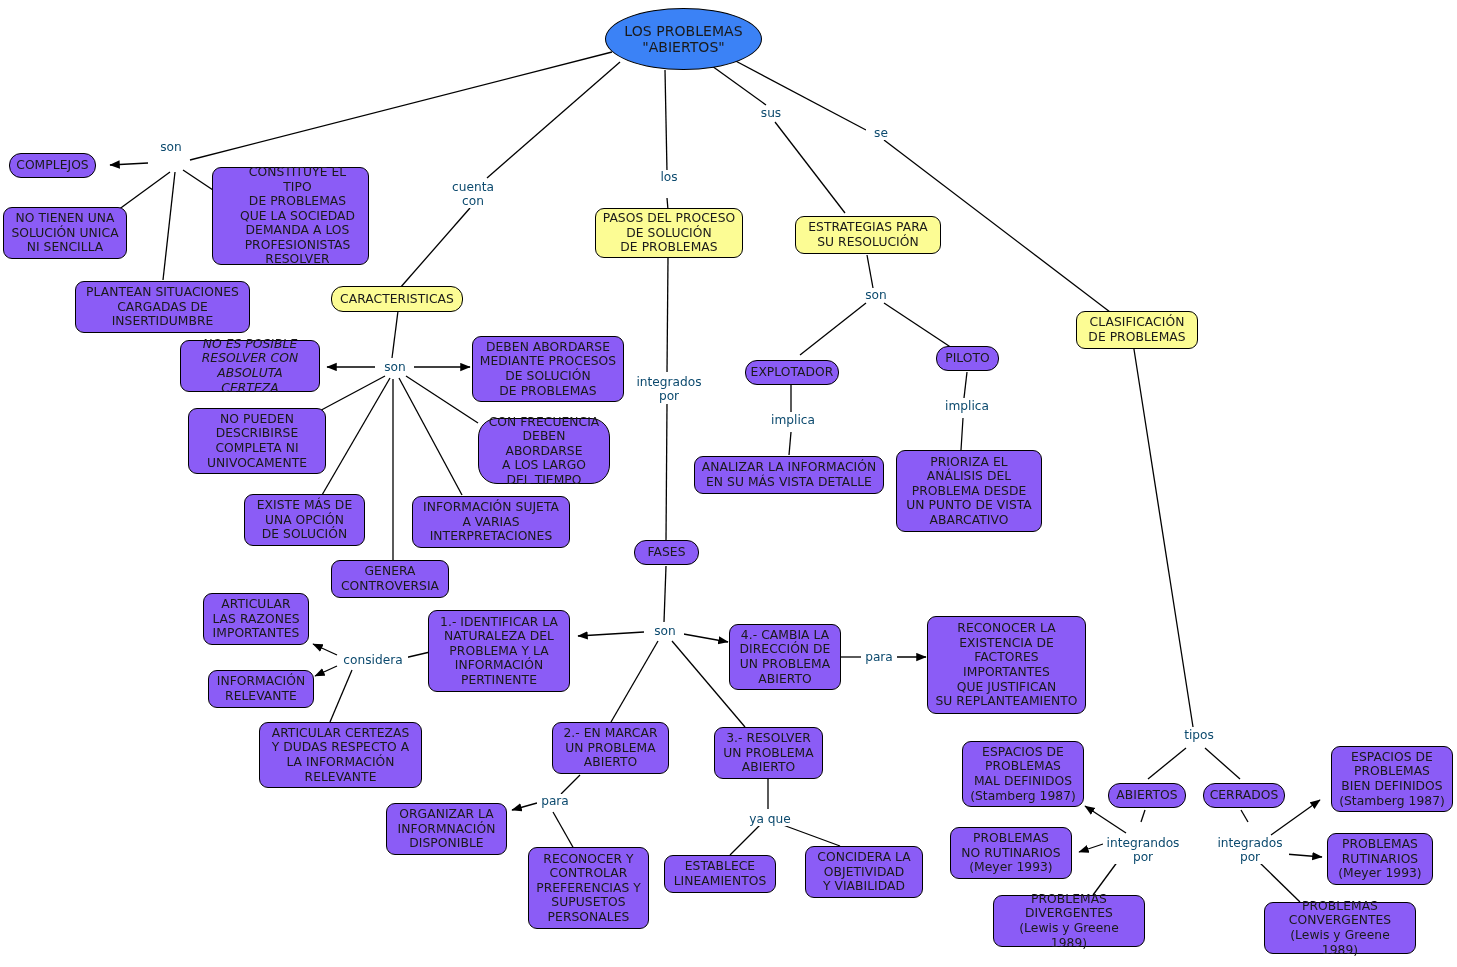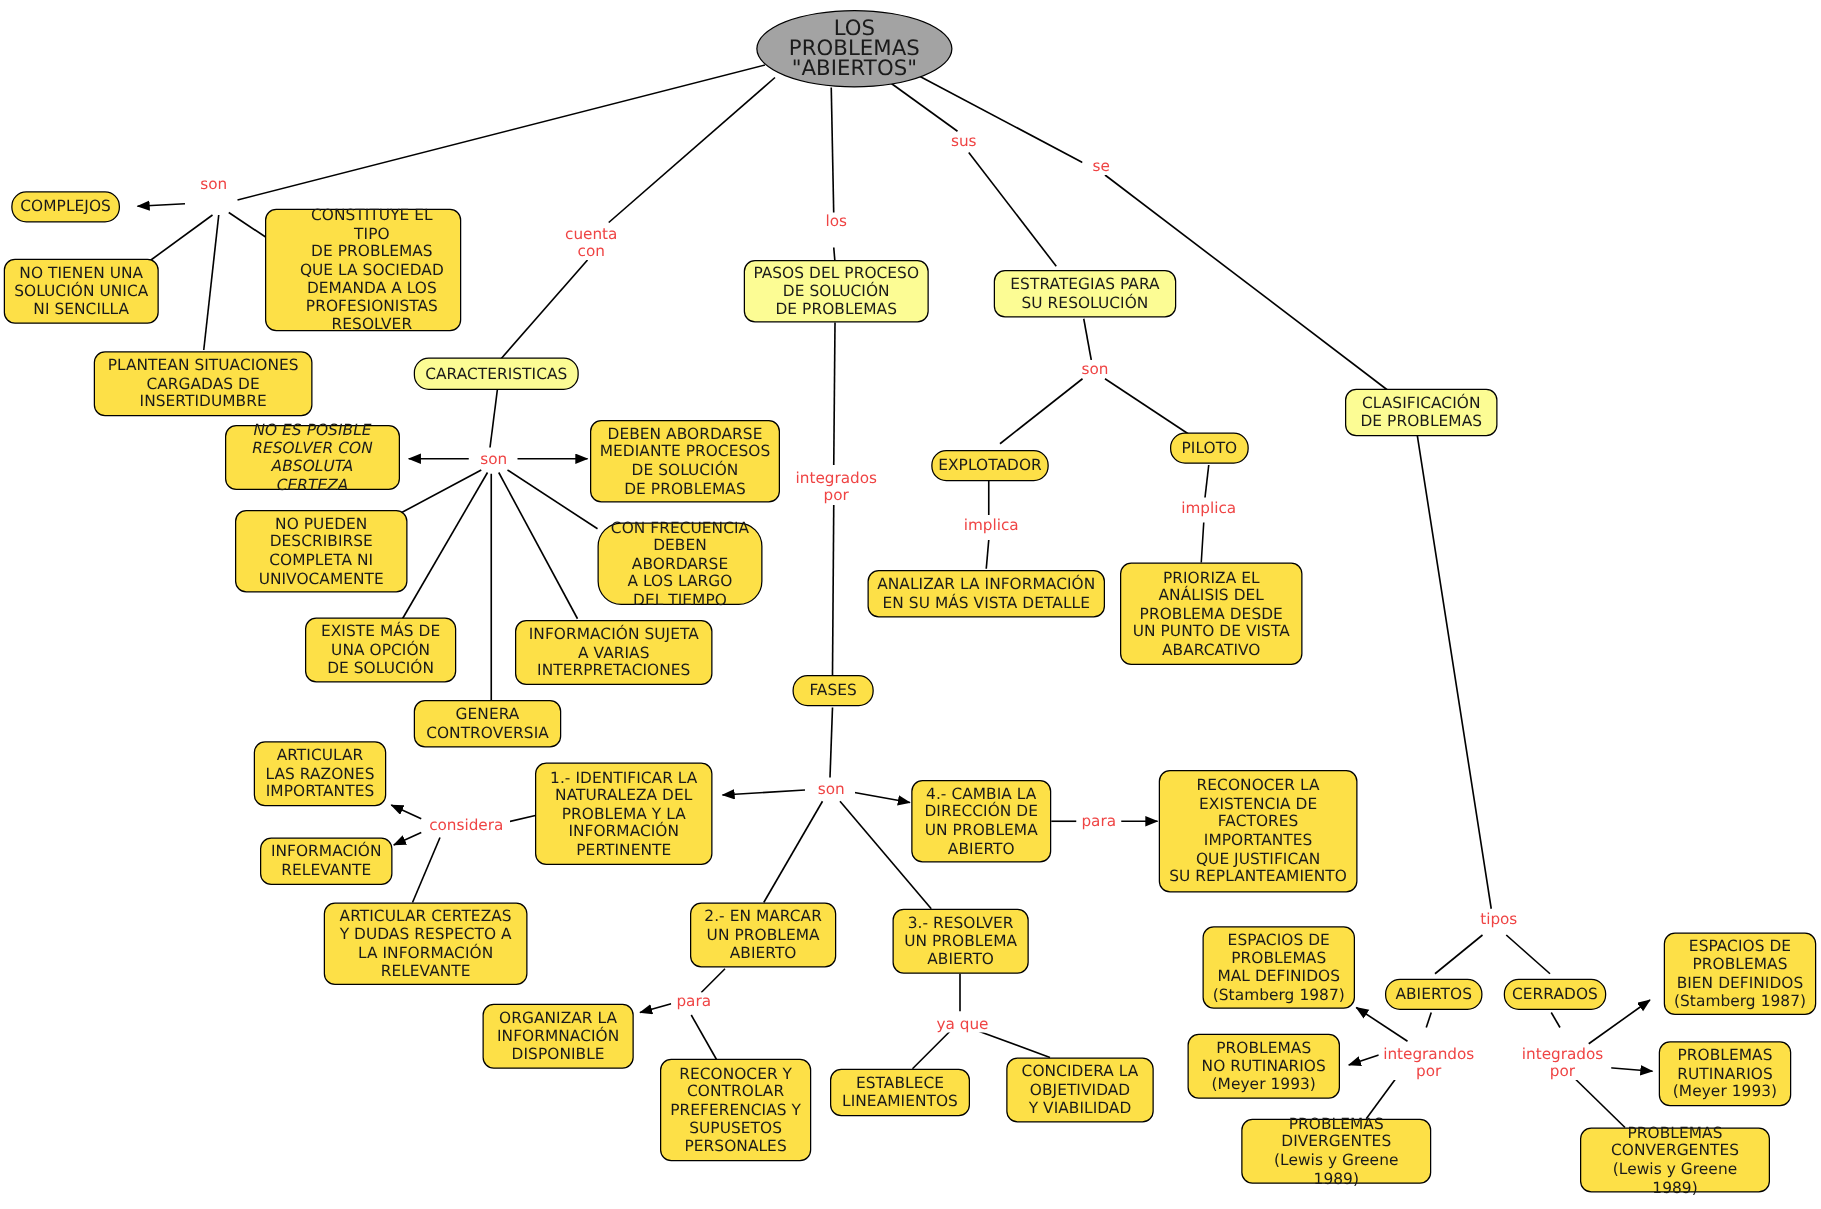--- a/index.html
+++ b/index.html
@@ -26,45 +26,45 @@
   }
   .node {
     position: absolute;
     box-sizing: border-box;
     display: flex;
     align-items: center;
     justify-content: center;
     text-align: center;
     border: 1.3px solid #000000;
     border-radius: 9px;
-    background: #fde047;
+    background: #8b5cf6;
     color: #1a1a1a;
     font-size: 12.3px;
     line-height: 14.6px;
     padding: 3px 6px;
     white-space: pre-line;
     letter-spacing: 0.05px;
   }
   .node.yellow {
     background: #fcfc94;
   }
   .node.root {
-    background: #a3a3a3;
+    background: #3b82f6;
     border-radius: 50%;
-    font-size: 17px;
+    font-size: 14px;
     line-height: 16px;
   }
   .node.pill {
     border-radius: 12px;
   }
   .elabel {
     position: absolute;
     font-size: 12.2px;
     line-height: 14px;
-    color: #ef4444;
+    color: #0c4a6e;
     text-align: center;
     white-space: pre-line;
     background: #ffffff;
     padding: 0 2px;
   }
 </style>
 </head>
 <body>
 
 <div id="canvas">

